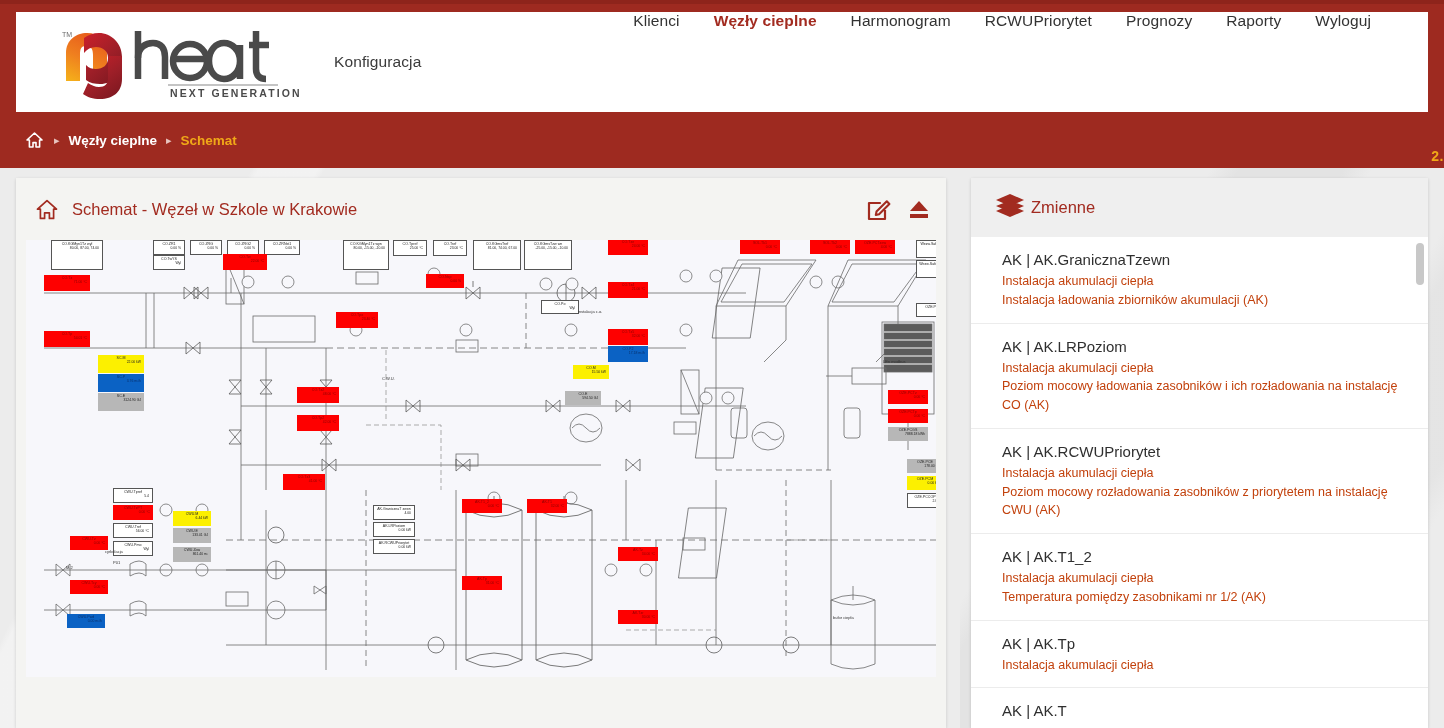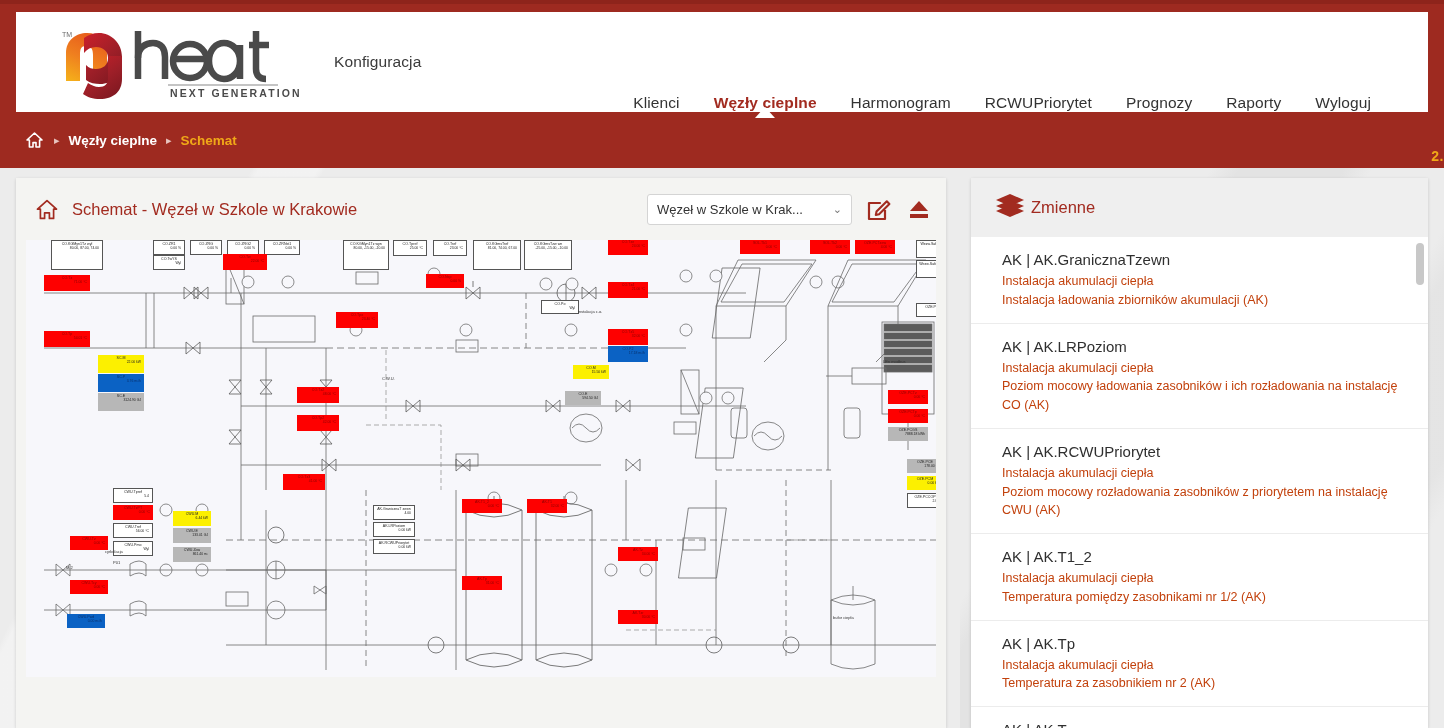--- a/index.html
+++ b/index.html
@@ -33,21 +33,21 @@
     display: flex; align-items: center; padding-left: 44px;
   }
   .logo-svg { display: block; }
 
   .nav-config {
     font-size: 15.5px; color: #3a3a3a; letter-spacing: .1px;
     margin-left: 18px; white-space: nowrap;
   }
   .nav-main {
     position: absolute; right: 40px; top: 0; height: 100px;
-    display: flex; align-items: flex-end; gap: 0;
+    display: flex; align-items: flex-start; gap: 0;
   }
   .nav-item {
     position: relative;
     font-size: 15.5px; color: #333; padding: 0 17px;
     white-space: nowrap; cursor: pointer; letter-spacing: .1px;
   }
   .nav-item.active { color: #a22b20; font-weight: 600; }
   .nav-arrow {
     position: absolute; left: 50%; transform: translateX(-50%);
     bottom: -6px; width: 0; height: 0;
@@ -267,24 +267,20 @@
 
     <div class="schem-head">
       <span class="schem-home">
         <svg width="22" height="21" viewBox="0 0 22 21">
           <path d="M11 1.6 L20.5 10.2 L17.6 10.2 L17.6 19.4 L13.4 19.4 L13.4 13.8 L8.6 13.8 L8.6 19.4 L4.4 19.4 L4.4 10.2 L1.5 10.2 Z" fill="none" stroke="#a22b20" stroke-width="1.7" stroke-linejoin="round"></path>
         </svg>
       </span>
       <span class="schem-title">Schemat - Węzeł w Szkole w Krakowie</span>
 
       <div class="schem-tools">
-        <div class="node-select">
-          <span>Węzeł w Szkole w Krak...</span>
-          <span class="caret">⌄</span>
-        </div>
         <span class="tool-ico">
           <svg width="26" height="26" viewBox="0 0 26 26">
             <path d="M3 7 L3 23 L19 23 L19 14" fill="none" stroke="#a22b20" stroke-width="2.2" stroke-linejoin="round"></path>
             <path d="M3 7 L14 7" fill="none" stroke="#a22b20" stroke-width="2.2" stroke-linecap="round"></path>
             <path d="M10.5 15.6 L20.8 5.3 L23.4 7.9 L13.1 18.2 L9.8 19 Z" fill="none" stroke="#a22b20" stroke-width="2.1" stroke-linejoin="round"></path>
           </svg>
         </span>
         <span class="tool-ico">
           <svg width="26" height="26" viewBox="0 0 26 26">
             <path d="M13 5 L22 15 L4 15 Z" fill="#a22b20"></path>
@@ -765,21 +761,20 @@
         <div class="var-desc">Poziom mocowy rozładowania zasobników z priorytetem na instalację CWU (AK)</div>
       </div>
       <div class="var-item">
         <div class="var-title">AK | AK.T1_2</div>
         <div class="var-sub">Instalacja akumulacji ciepła</div>
         <div class="var-desc">Temperatura pomiędzy zasobnikami nr 1/2 (AK)</div>
       </div>
       <div class="var-item">
         <div class="var-title">AK | AK.Tp</div>
         <div class="var-sub">Instalacja akumulacji ciepła</div>
-        <div class="var-desc">Temperatura za zasobnikiem nr 2 (AK)</div>
       </div>
       <div class="var-item">
         <div class="var-title">AK | AK.T</div>
       </div>
 
       <div class="scroll-track"></div>
       <div class="scroll-thumb"></div>
     </div>
   </div>
 

